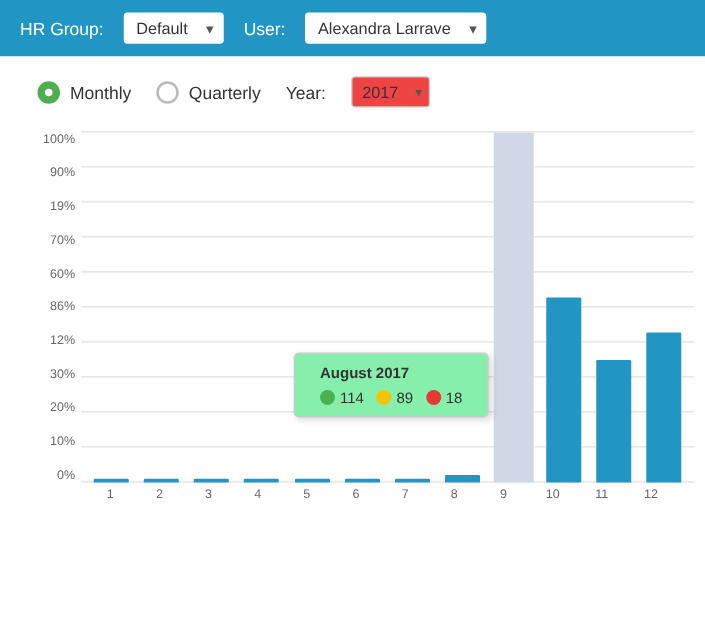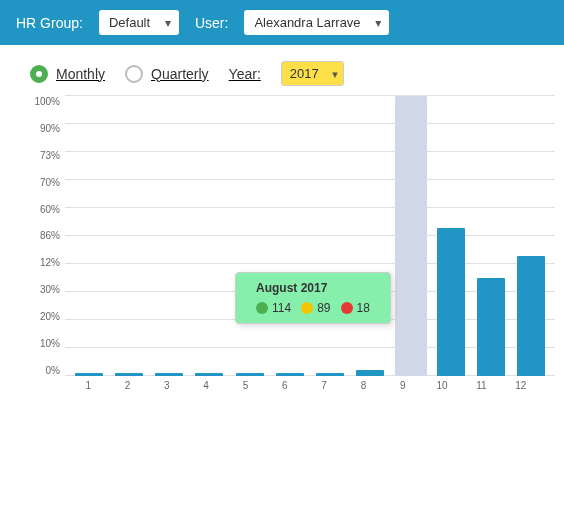--- a/index.html
+++ b/index.html
@@ -55,23 +55,22 @@
       color: #333;
       margin-bottom: 20px;
       font-weight: normal;
     }
 
     
     .controls {
       display: flex;
       align-items: center;
       gap: 20px;
-      margin-bottom: 10px;
+      margin-bottom: 20px;
       padding-left: 10px;
-      text-decoration: underline;
     }
     .radio-option {
       display: flex;
       align-items: center;
       gap: 8px;
       cursor: pointer;
     }
     .radio-circle {
       width: 18px;
       height: 18px;
@@ -111,21 +110,21 @@
     }
     .year-select {
       border: 1px solid #ccc;
       border-radius: 3px;
       padding: 4px 24px 4px 8px;
       font-size: 13px;
       color: #333;
       appearance: none;
       -webkit-appearance: none;
       cursor: pointer;
-      background: #fde047;
+      background: #ef4444;
     }
     .year-select-wrapper::after {
       content: '▾';
       position: absolute;
       right: 6px;
       top: 50%;
       transform: translateY(-50%);
       pointer-events: none;
       font-size: 11px;
       color: #555;
@@ -301,21 +300,21 @@
 
     <div class="y-axis" id="y-axis">
         <div class="y-label">0%</div>
         <div class="y-label">10%</div>
         <div class="y-label">20%</div>
         <div class="y-label">30%</div>
         <div class="y-label">12%</div>
         <div class="y-label">86%</div>
         <div class="y-label">60%</div>
         <div class="y-label">70%</div>
-        <div class="y-label">73%</div>
+        <div class="y-label">19%</div>
         <div class="y-label">90%</div>
         <div class="y-label">100%</div>
       </div>
 
     <div class="chart-canvas">
       <div class="grid-lines" id="grid-lines">
           <div class="grid-line" style="bottom: 0%;"></div>
           <div class="grid-line" style="bottom: 10%;"></div>
           <div class="grid-line" style="bottom: 20%;"></div>
           <div class="grid-line" style="bottom: 30%;"></div>

